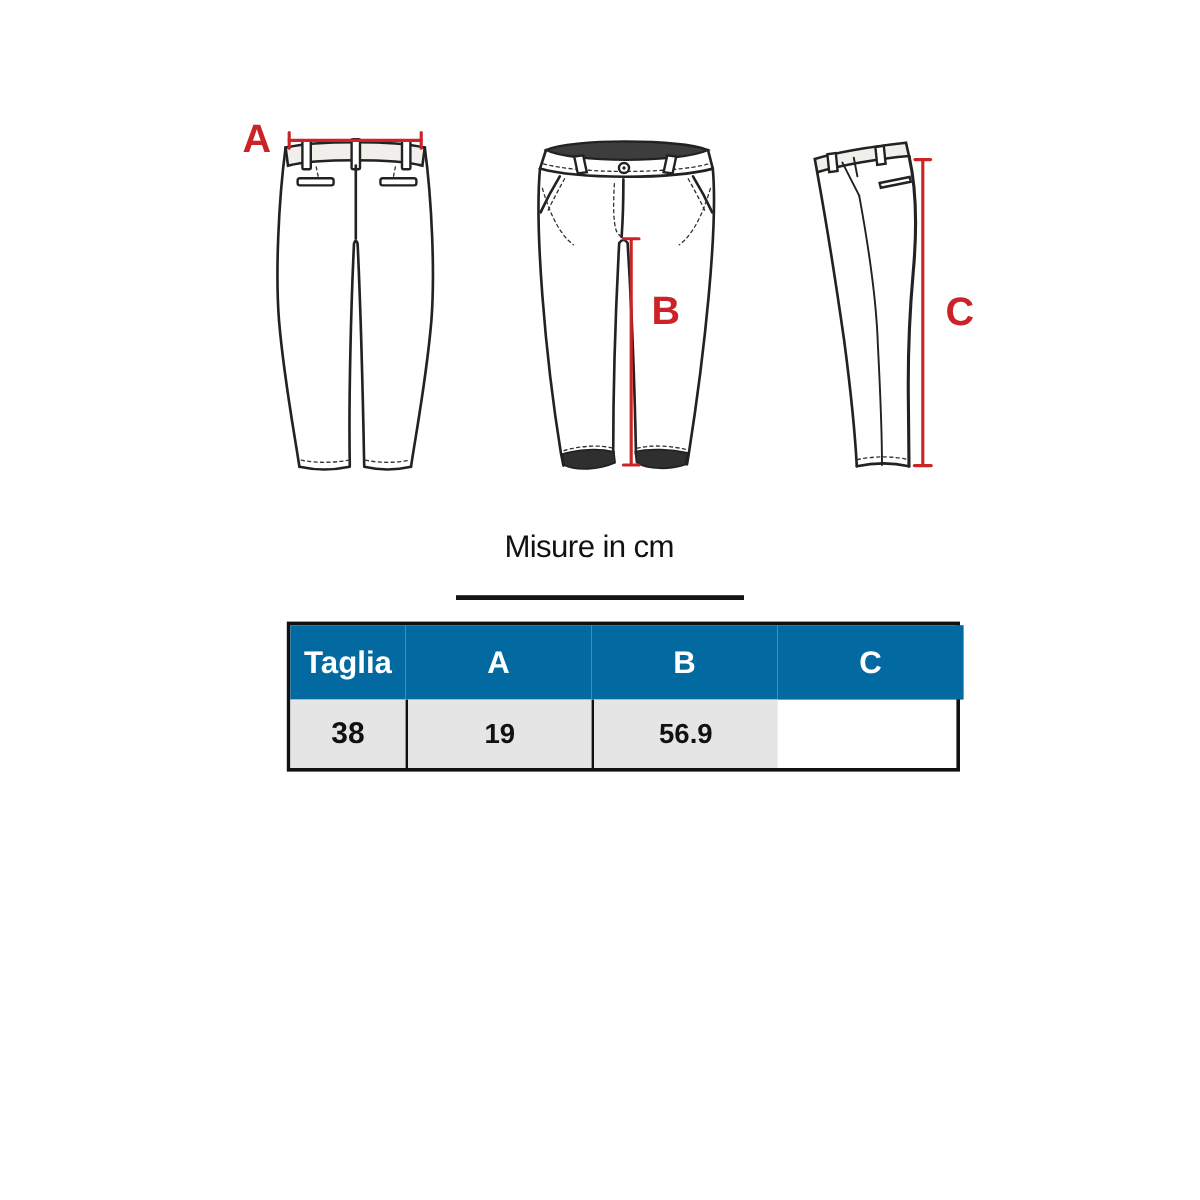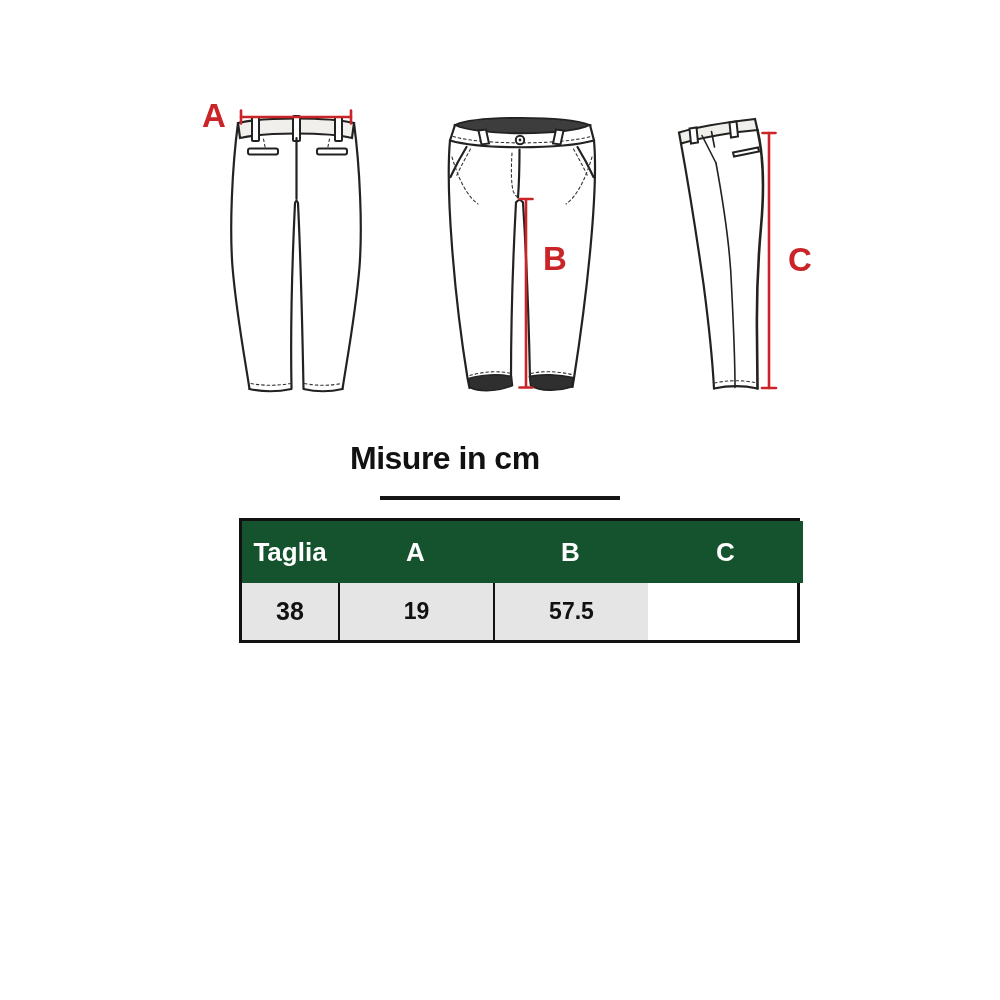--- a/index.html
+++ b/index.html
@@ -15,33 +15,33 @@
   .fill-white{fill:#ffffff;stroke:#222222;stroke-width:2;}
   .fill-band{fill:#f1efec;stroke:#222222;stroke-width:2.2;}
   .fill-dark{fill:#3d3d3d;stroke:#222222;stroke-width:1.8;}
   .fill-hem{fill:#2f2f2f;stroke:#222222;stroke-width:1.5;}
   .red-line{fill:none;stroke:#CA2428;stroke-width:2.6;stroke-linecap:round;}
   .measure-label{
     position:absolute;color:#CA2428;font-weight:800;font-size:33px;line-height:1;
     letter-spacing:0px;
   }
   .title{
-    position:absolute;left:350px;top:440px;width:282px;text-align:left;
-    font-size:32px;font-weight:700;color:#111111;letter-spacing:-0.5px;
+    position:absolute;left:350px;top:440px;width:282px;text-align:center;
+    font-size:26px;font-weight:400;color:#111111;letter-spacing:-0.5px;
   }
   .title-underline{
     position:absolute;left:380px;top:496px;width:240px;height:4px;background:#151515;
   }
   .size-table{
     position:absolute;left:239px;top:518px;width:561px;
     border:3px solid #111111;box-sizing:border-box;
   }
   .st-row{display:grid;grid-template-columns:96px 155px 155px 155px;}
   .st-header .st-cell{
-    background:#14532d;color:#ffffff;height:62px;font-size:26px;font-weight:800;
+    background:#0369a1;color:#ffffff;height:62px;font-size:26px;font-weight:800;
   }
   .st-body .st-cell{
     background:#e5e5e5;color:#111111;height:57px;font-size:23px;font-weight:700;
     border-left:2.5px solid #111111;
   }
   .st-body .st-cell:first-child{border-left:none;font-size:25px;font-weight:800;}
   .st-cell{
     display:flex;align-items:center;justify-content:center;box-sizing:border-box;
   }
 </style>
@@ -167,17 +167,17 @@
   <div class="size-table">
     <div class="st-row st-header">
       <div class="st-cell">Taglia</div>
       <div class="st-cell">A</div>
       <div class="st-cell">B</div>
       <div class="st-cell">C</div>
     </div>
     <div class="st-row st-body">
       <div class="st-cell">38</div>
       <div class="st-cell">19</div>
-      <div class="st-cell">57.5</div>
+      <div class="st-cell">56.9</div>
     </div>
   </div>
 
 </div>
 
 </body></html>

